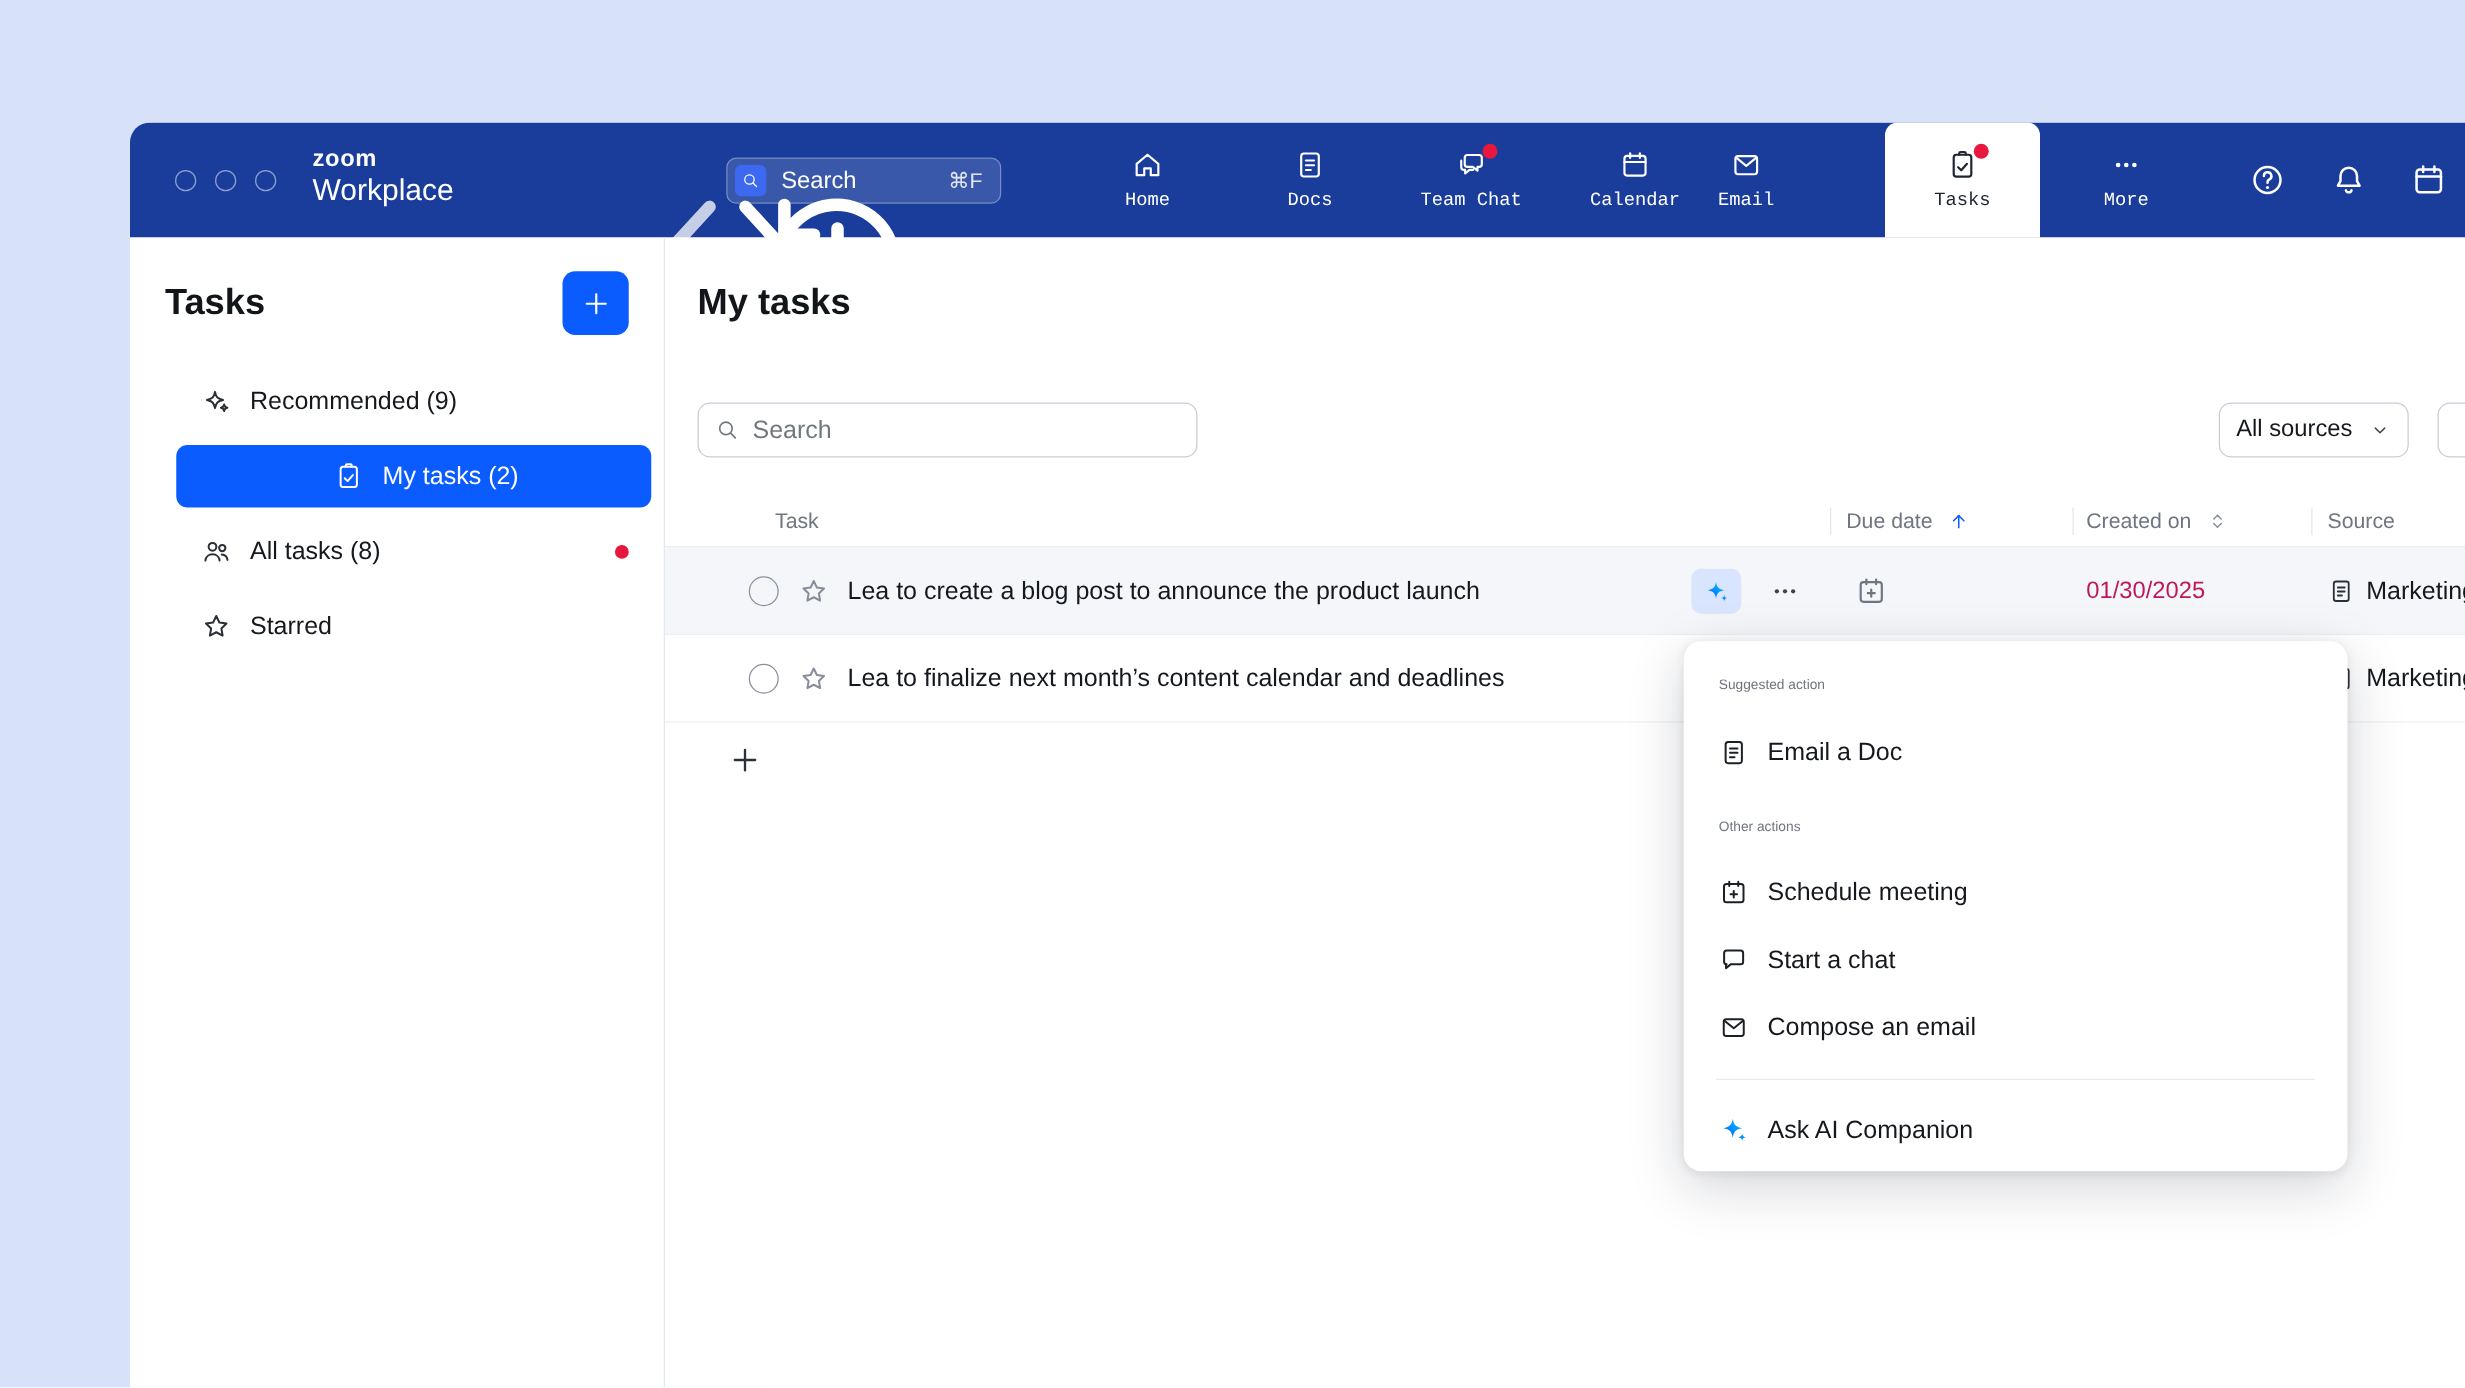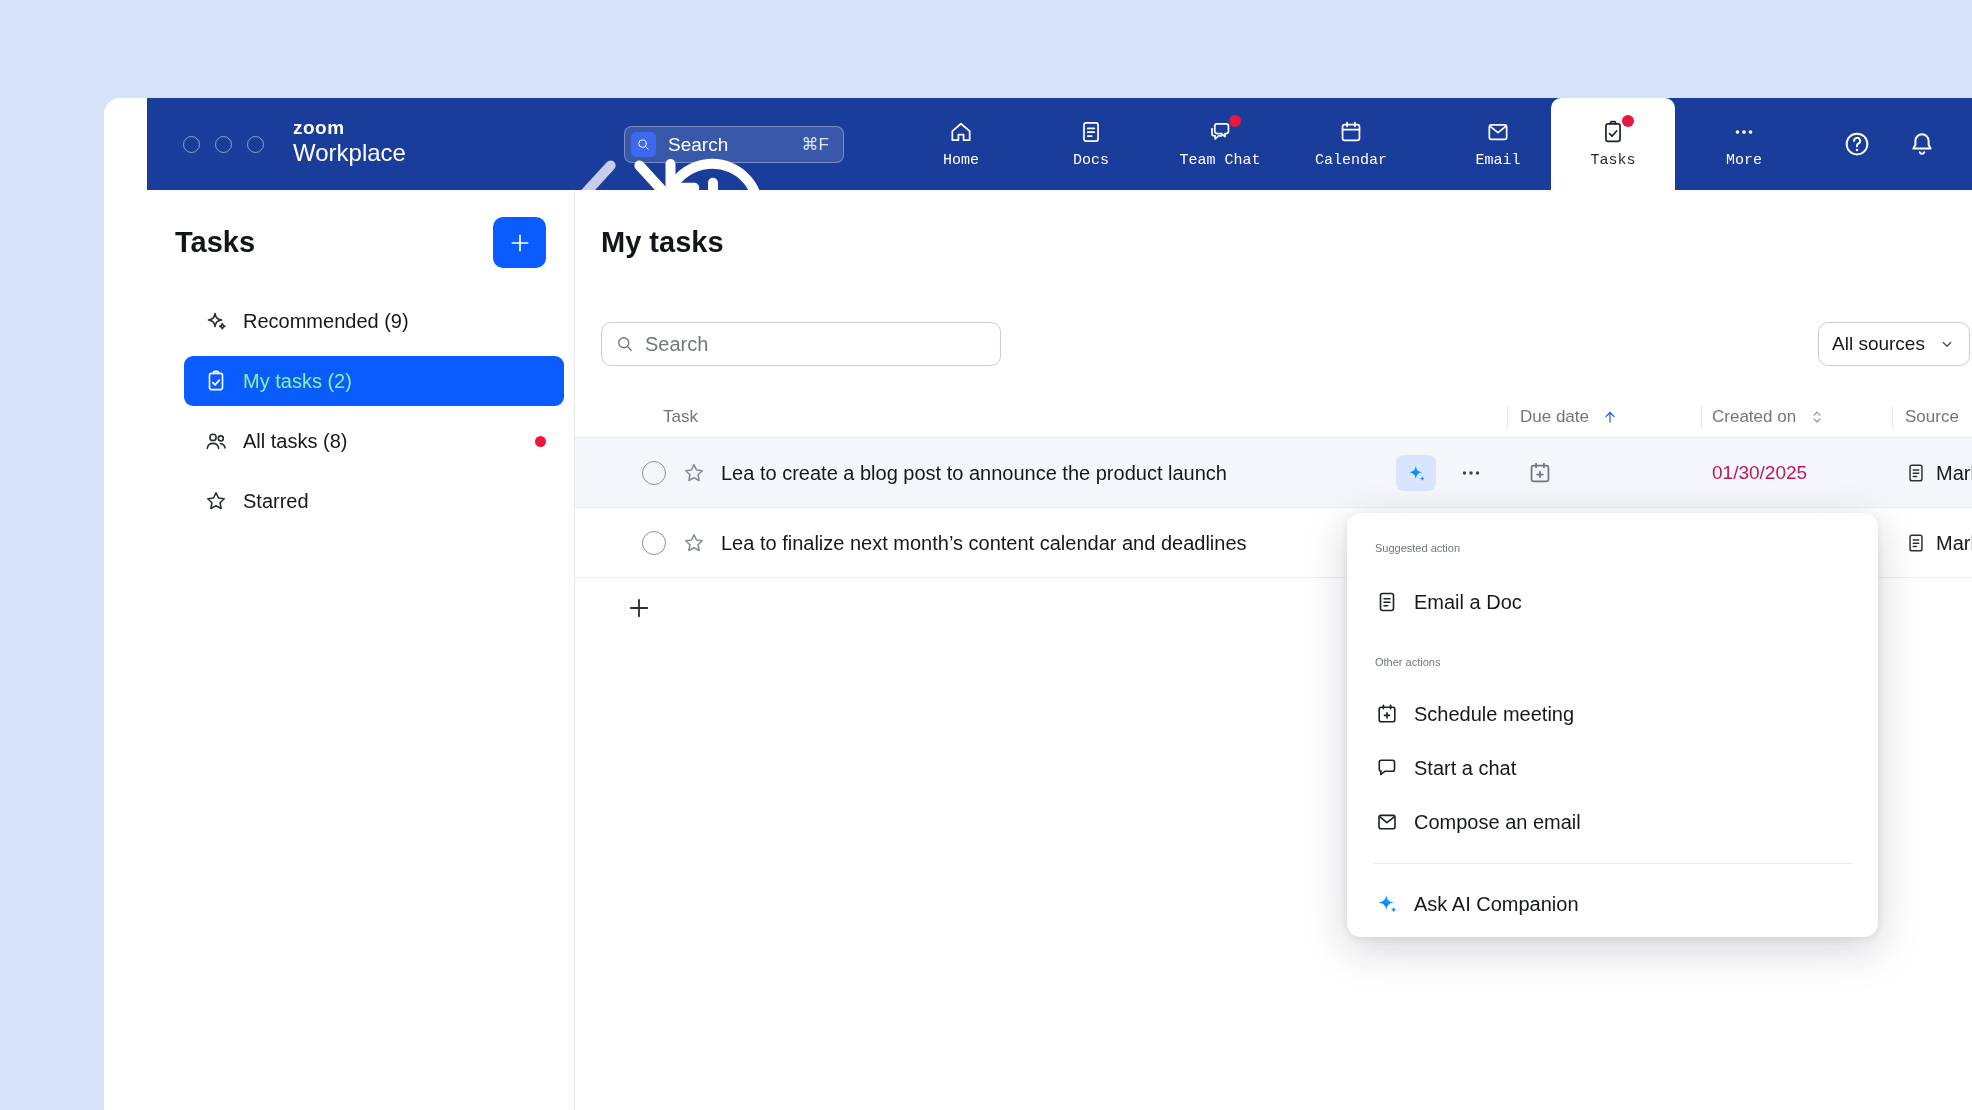--- a/index.html
+++ b/index.html
@@ -3,21 +3,21 @@
 <meta charset="utf-8">
 <style>
   * { margin:0; padding:0; box-sizing:border-box; }
   html,body { width:1972px; height:1110px; }
   body { font-family:"Liberation Sans", sans-serif; }
 
   .screen { position:relative; width:1972px; height:1110px; background:#d7e2f8; overflow:hidden; }
 
   .window { position:absolute; left:104px; top:98px; right:0; bottom:0;
             background:#fff; border-top-left-radius:16px; overflow:hidden;
-            display:flex; flex-direction:column;padding-left:43px; }
+            display:flex; flex-direction:column; }
 
   
   .topbar { position:relative; height:92px; background:#1a3d9c; flex:0 0 auto; color:#fff; }
 
   .traffic { position:absolute; left:36px; top:38px; display:flex; gap:15px; }
   .traffic span { width:17px; height:17px; border-radius:50%; border:1.5px solid rgba(255,255,255,.5); }
 
   .logo { position:absolute; left:146px; top:19px; color:#fff; }
   .logo .z { font-size:19px; font-weight:bold; letter-spacing:.5px; line-height:21px; }
   .logo .w { font-size:24px; line-height:30px; }
@@ -58,21 +58,21 @@
   .sidebar { position:relative; width:428px; flex:0 0 auto; border-right:1px solid #e5e8ed; background:#fff; }
   .sb-title { position:absolute; left:28px; top:36px; font-size:29px; font-weight:bold; color:#12151a; }
   .sb-add { position:absolute; left:346px; top:27px; width:53px; height:51px; border-radius:10px;
             background:#0b5cff; color:#fff; border:none; cursor:pointer;
             display:flex; align-items:center; justify-content:center; }
   .sb-add svg { width:26px; height:26px; }
   .sb-list { position:absolute; left:37px; top:106px; width:380px; display:flex; flex-direction:column; gap:10px; }
   .sb-item { position:relative; height:50px; border-radius:9px; display:flex; align-items:center;
              gap:15px; padding-left:20px; font-size:20px; color:#15181d; cursor:pointer; }
   .sb-item svg { width:24px; height:24px; color:#2b3036; flex:0 0 auto; }
-  .sb-item.active { background:#0b5cff; color:#86efac; }
+  .sb-item.active { background:#0b5cff; color:#ffffff;justify-content:center; }
   .sb-item.active svg { color:#fff; }
   .sb-dot { width:11px; height:11px; right:18px; top:20px; }
 
   
   .content { position:relative; flex:1; min-width:0; background:#fff; }
   .main-title { position:absolute; left:26px; top:36px; font-size:29px; font-weight:bold; color:#12151a; }
 
   .msearch { position:absolute; left:26px; top:132px; width:400px; height:44px;
              border:1px solid #c7cdd6; border-radius:10px; display:flex; align-items:center; background:#fff; }
   .msearch svg { width:20px; height:20px; color:#70777f; margin-left:13px; flex:0 0 auto; }
@@ -330,21 +330,21 @@
         <span class="nlabel">Team Chat</span>
       </div>
       <div class="nav-item" style="left:1142px">
         <span class="nicon">
             <svg class="icon">
               <use href="#i-calendar"></use>
             </svg>
           </span>
         <span class="nlabel">Calendar</span>
       </div>
-      <div class="nav-item" style="left:1289px">
+      <div class="nav-item" style="left:1231px">
         <span class="nicon">
             <svg class="icon">
               <use href="#i-email"></use>
             </svg>
           </span>
         <span class="nlabel">Email</span>
       </div>
       <div class="nav-item active" style="left:1404px">
         <span class="nicon">
           <svg class="icon">

